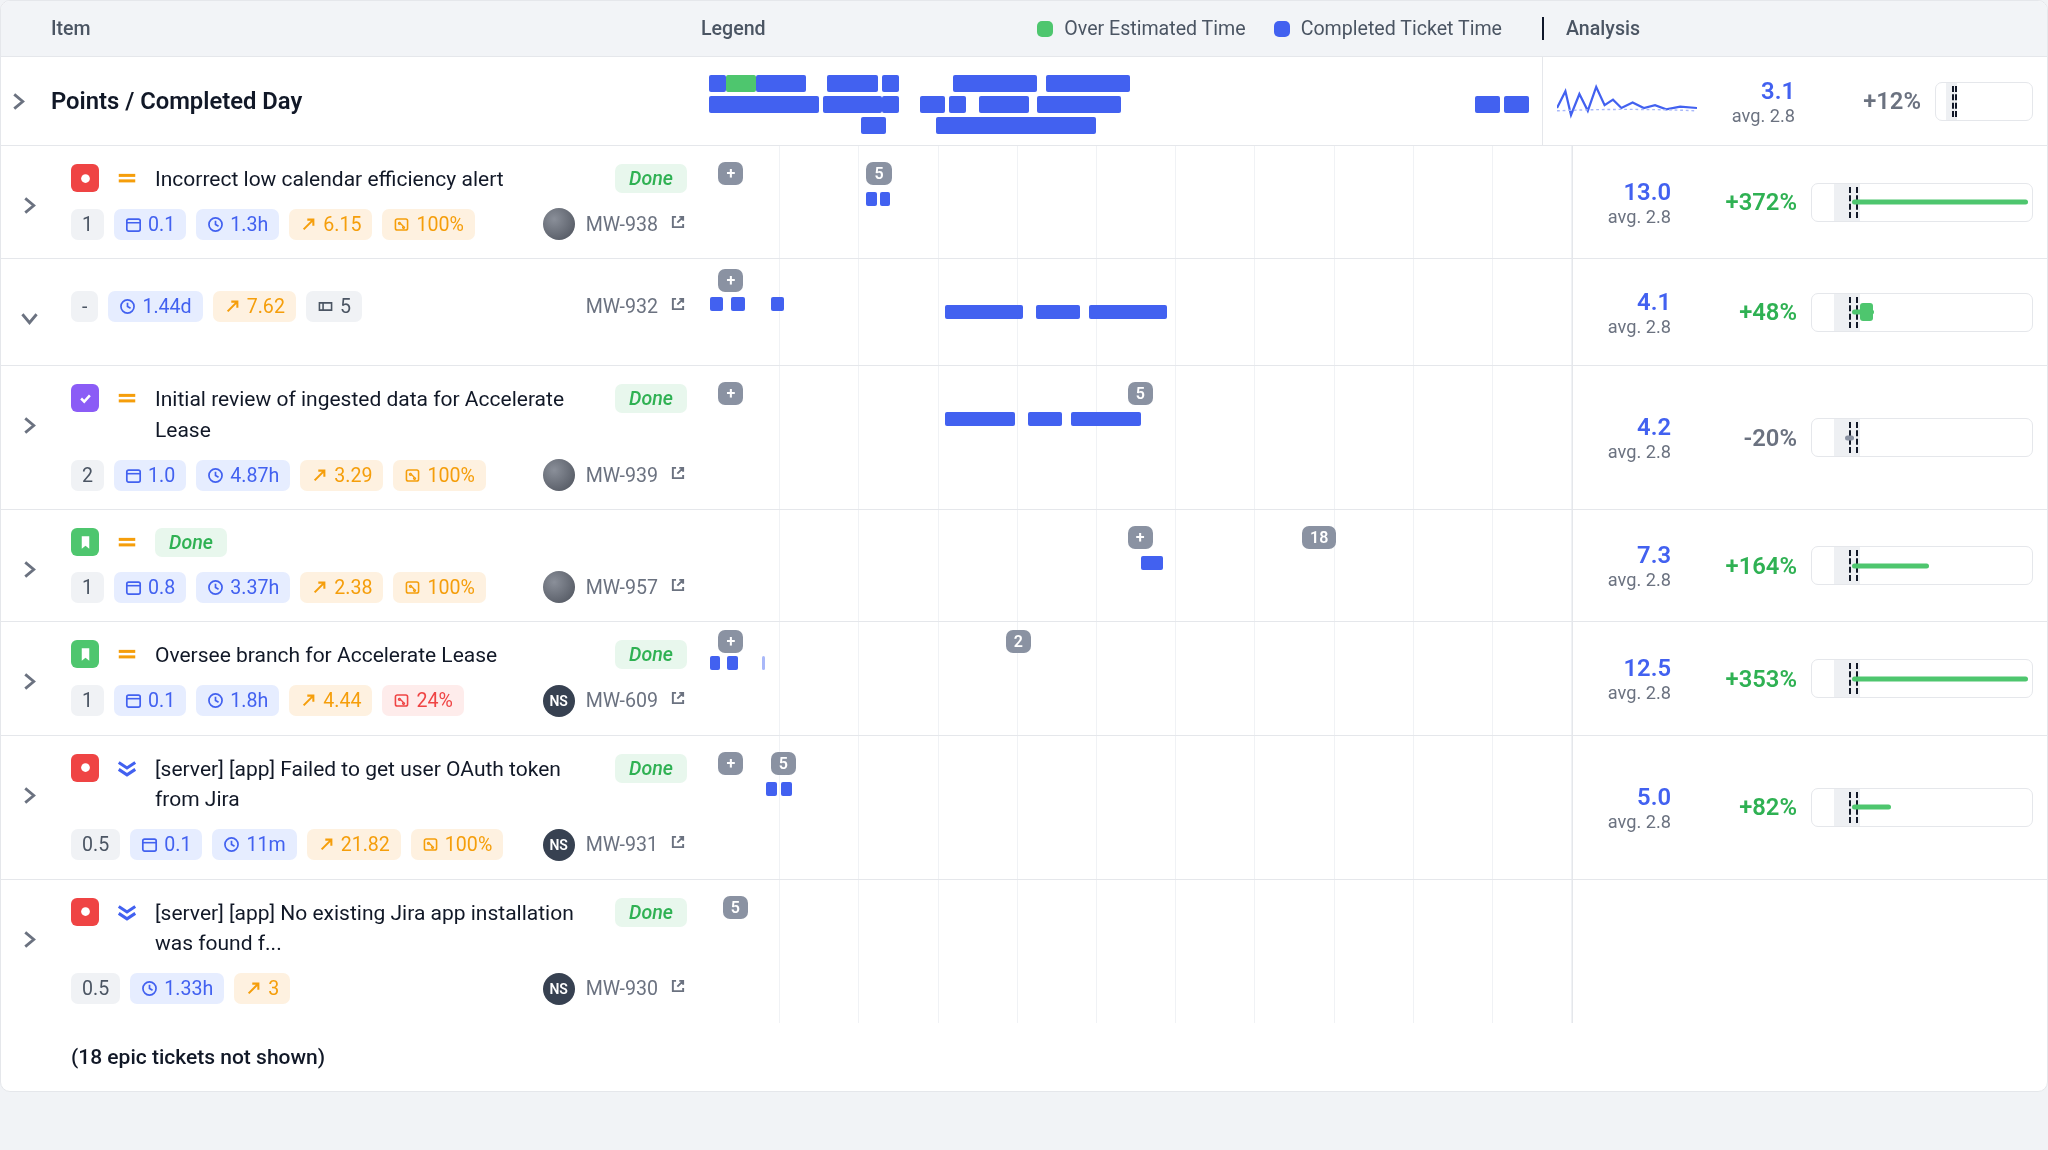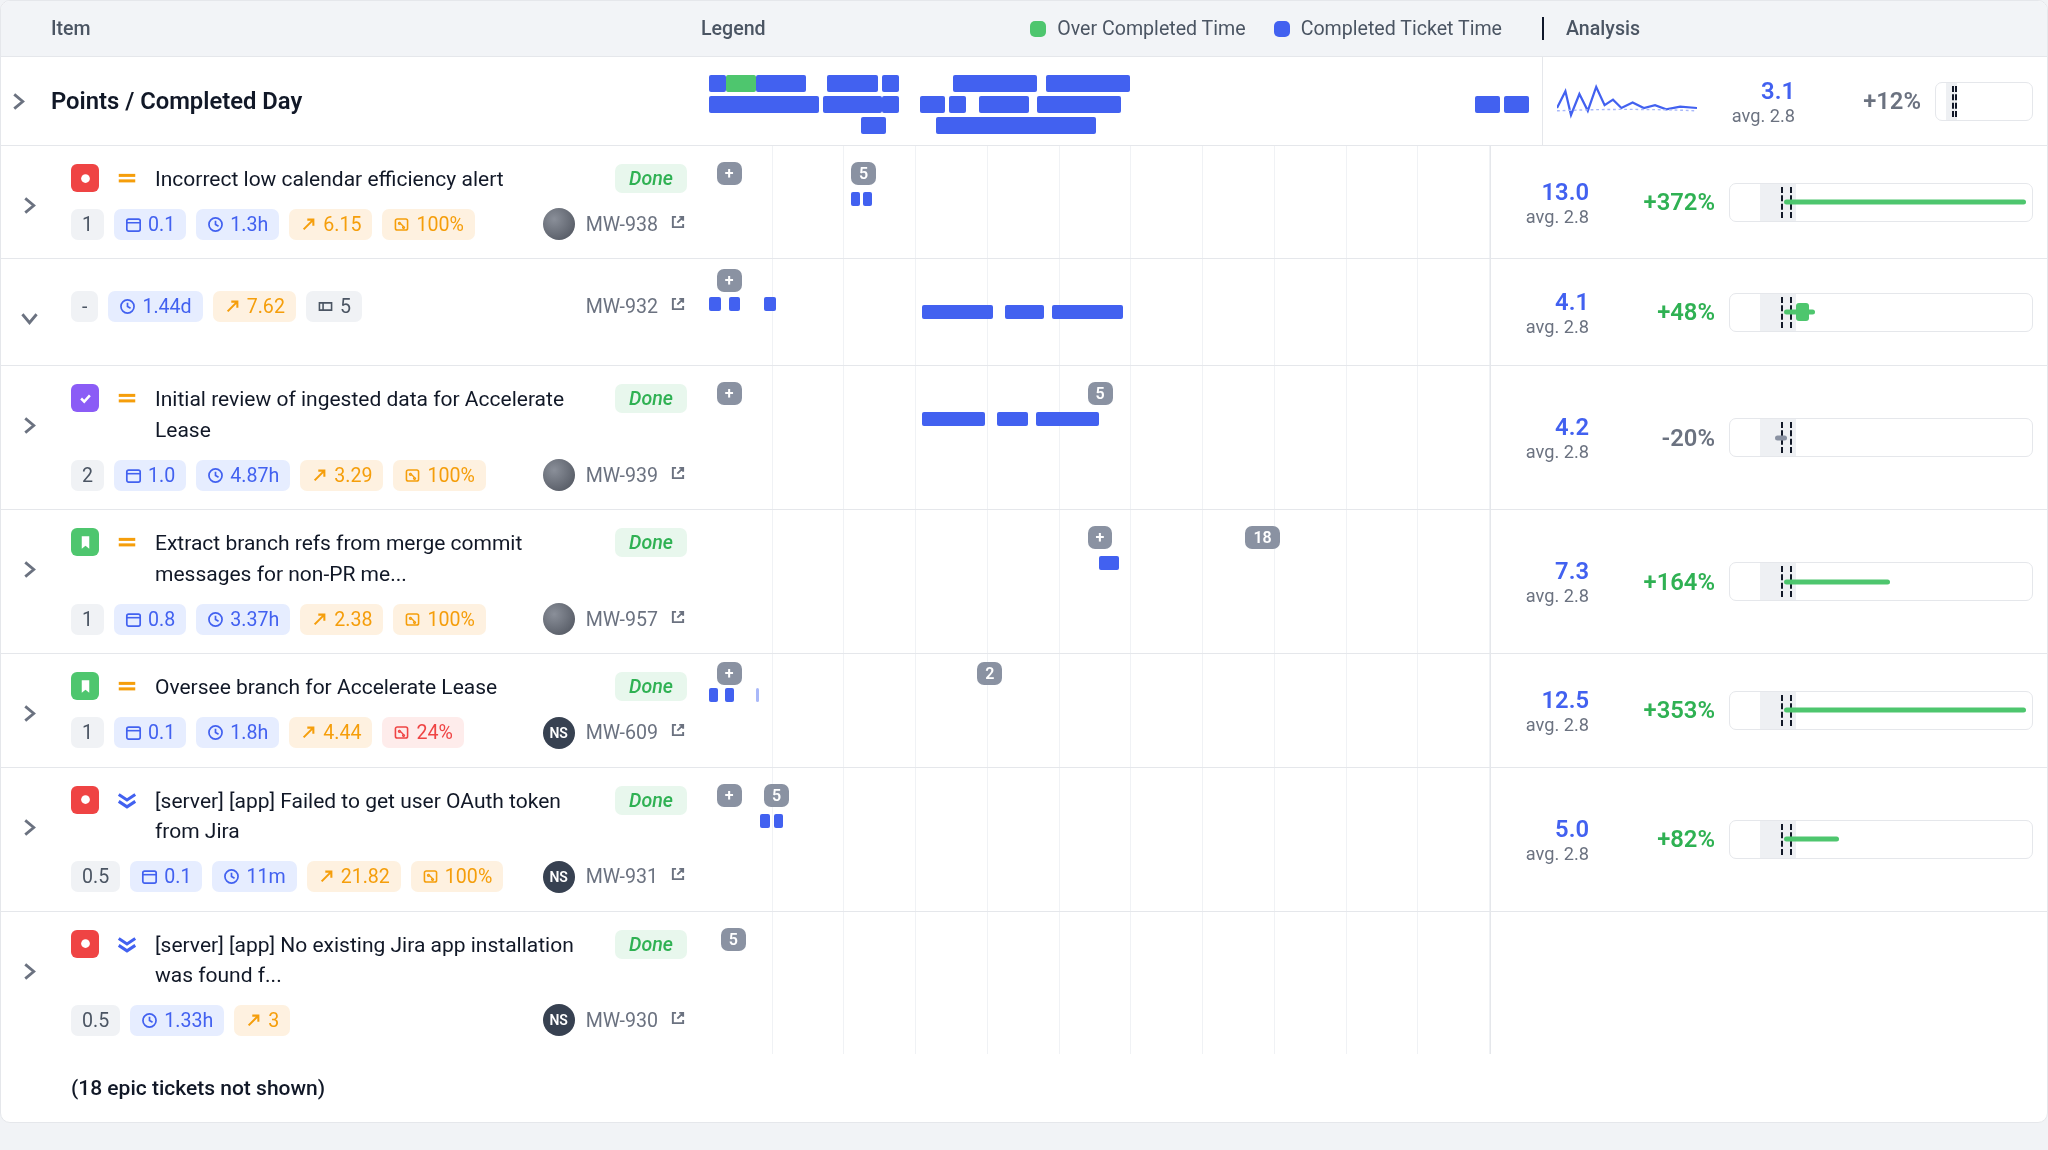--- a/index.html
+++ b/index.html
@@ -60,40 +60,40 @@
 .avatar { width:32px; height:32px; border-radius:50%; background:#374151; display:flex; align-items:center; justify-content:center; color:#fff; font-size:14px; font-weight:600; }
 .avatar.gray { background:radial-gradient(circle at 35% 35%, #8a8f99, #4b505a); }
 .ext-link svg { width:18px; height:18px; stroke:#6b7280; }
 .timeline-col { flex:1; position:relative; padding:8px 0; }
 .grid-lines { position:absolute; inset:0; display:flex; }
 .grid-lines div { flex:1; border-right:1px solid #f0f2f5; }
 .timeline-content { position:relative; height:100%; min-height:90px; }
 .badge-num { position:absolute; background:#8a92a2; color:#fff; font-size:16px; padding:2px 8px; border-radius:7px; font-weight:600; }
 .time-bar { position:absolute; height:14px; background:#4261f0; border-radius:2px; }
 .time-bar.light { background:#a9b8f9; }
-.analysis-col { width:557px; border-left:1px solid #e5e7eb; display:flex; align-items:center; padding:0 14px; gap:14px; }
+.analysis-col { width:475px; border-left:1px solid #e5e7eb; display:flex; align-items:center; padding:0 14px; gap:14px; }
 .footer-row { padding:22px 70px; font-size:21px; color:#111827; font-weight:500; }
 .summary-overlay { position:absolute; top:18px; left:0; right:0; }
 .so-top, .so-bot { position:relative; height:17px; }
 .so-seg { position:absolute; height:17px; background:#4261f0; border-radius:2px; }
 .so-seg.g { background:#4ec66e; }
 </style>
 </head>
 <body>
 
 <div class="table">
 
   <div class="header-row">
     <div class="col-item">Item</div>
     <div class="col-legend">
       <span>Legend</span>
       <div class="legend-items">
         <div class="legend-item">
             <span class="dot green"></span>
-            <span>Over Completed Time</span>
+            <span>Over Estimated Time</span>
           </div>
         <div class="legend-item">
             <span class="dot blue"></span>
             <span>Completed Ticket Time</span>
           </div>
       </div>
     </div>
     <div class="col-analysis">Analysis</div>
   </div>
 
@@ -392,21 +392,20 @@
               <svg viewBox="0 0 12 12">
                 <path d="M3 1 L9 1 L9 11 L6 8.5 L3 11 Z" fill="#fff"></path>
               </svg>
             </div>
             <div class="prio-icon">
               <svg viewBox="0 0 16 16">
                 <rect x="2" y="5" width="12" height="2.2" fill="#f59e0b"></rect>
                 <rect x="2" y="9" width="12" height="2.2" fill="#f59e0b"></rect>
               </svg>
             </div>
-        <div class="item-title">Extract branch refs from merge commit messages for non-PR me...</div>
         <span class="status-badge done">Done</span>
       </div>
       <div class="item-line2">
         <span class="chip gray">1</span>
             <span class="chip blue"><svg viewBox="0 0 14 14">
                 <rect x="1.5" y="2.5" width="11" height="10" rx="1.5" fill="none" stroke="currentColor" stroke-width="1.4"></rect>
                 <line x1="1.5" y1="5.5" x2="12.5" y2="5.5" stroke="currentColor" stroke-width="1.3"></line>
               </svg>0.8</span>
             <span class="chip blue"><svg viewBox="0 0 14 14">
                 <circle cx="7" cy="7" r="5.4" fill="none" stroke="currentColor" stroke-width="1.4"></circle>

